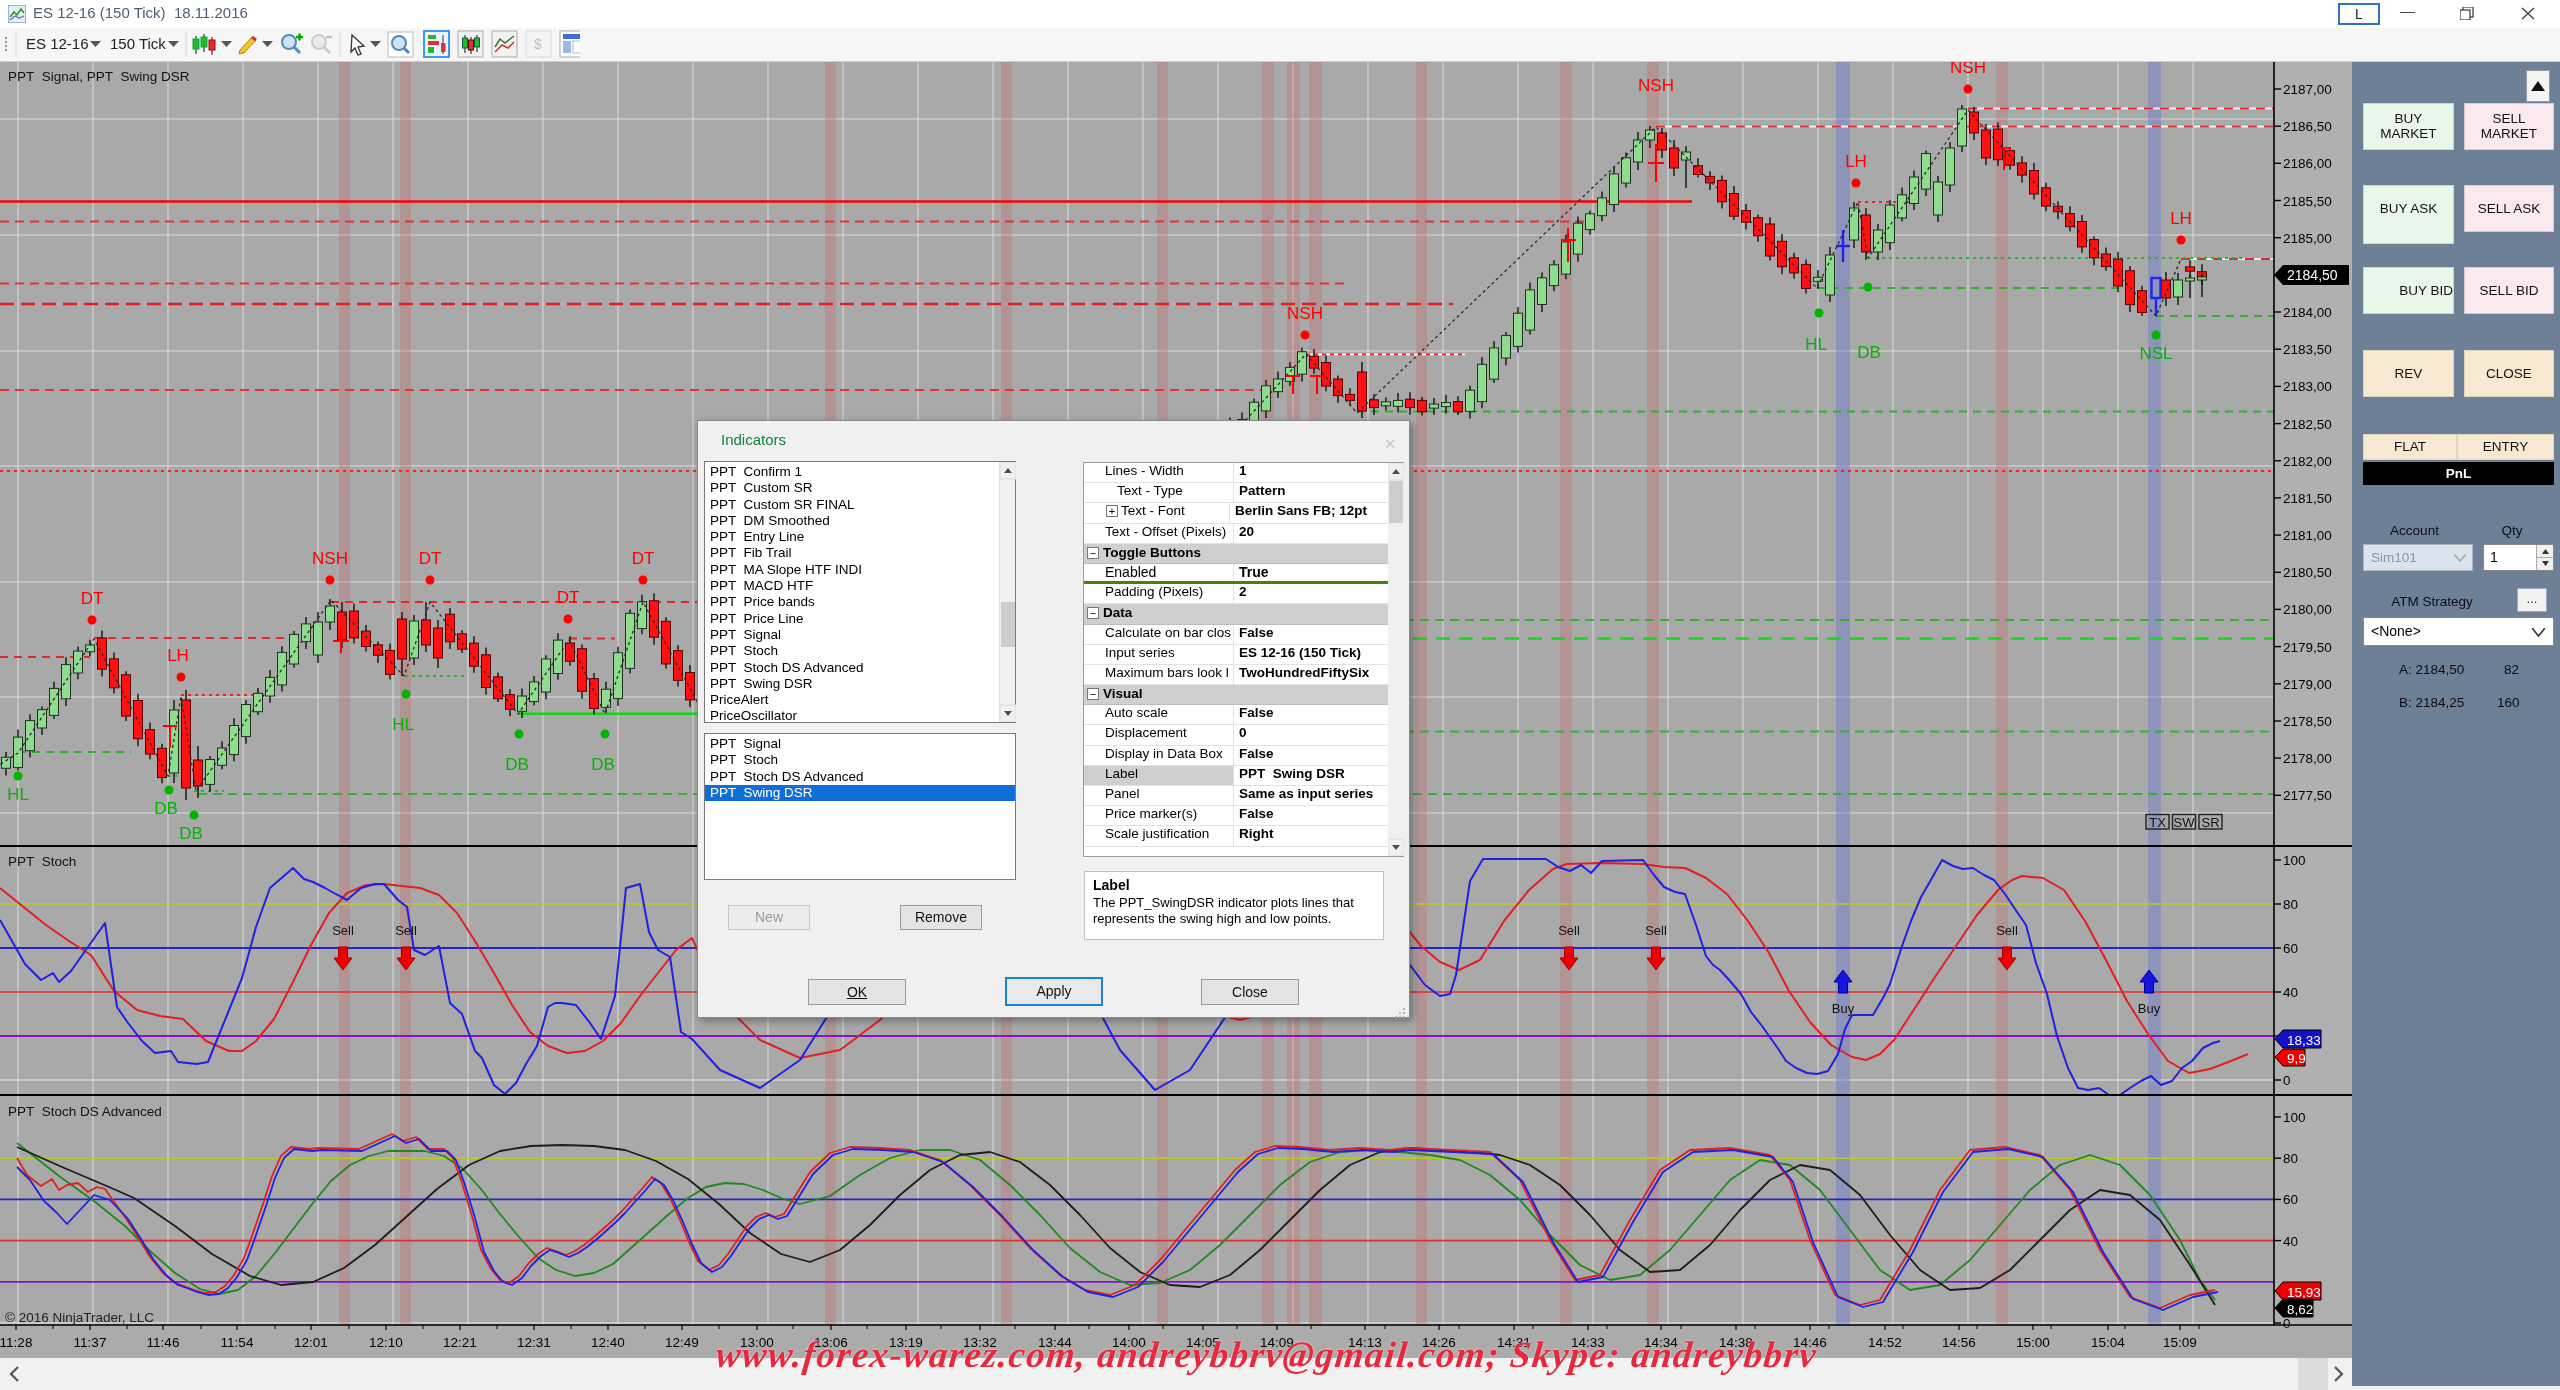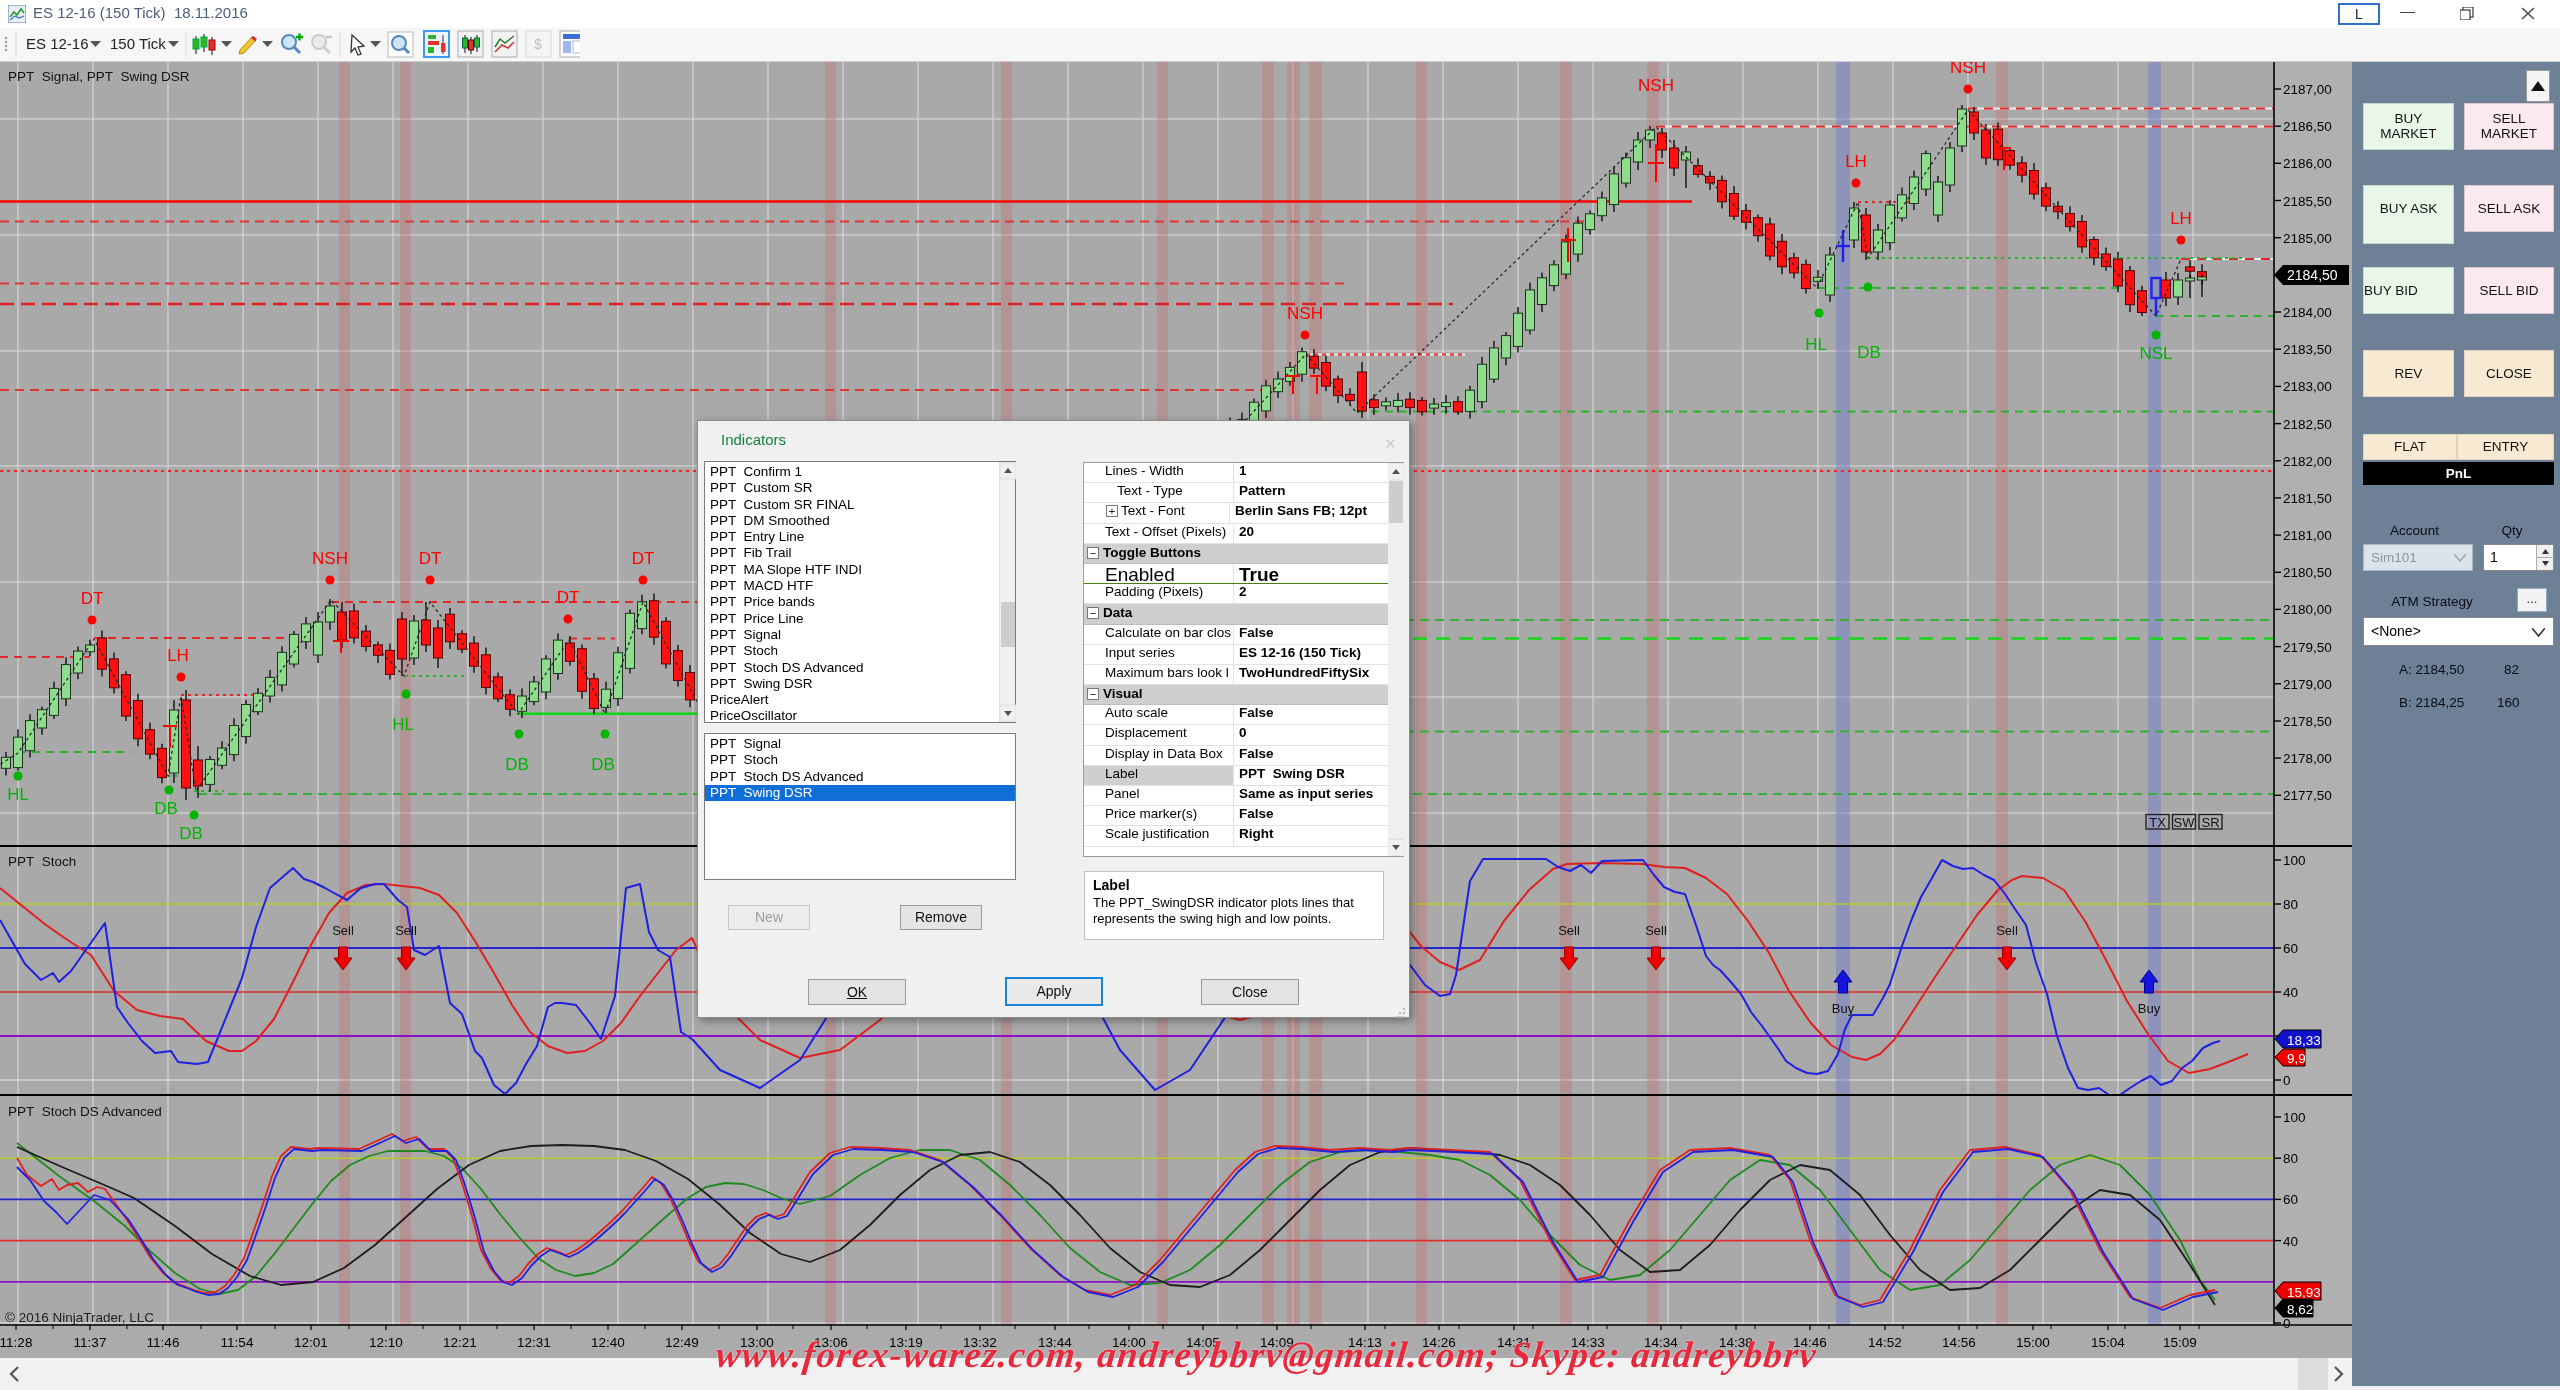--- a/index.html
+++ b/index.html
@@ -827,21 +827,21 @@
   </svg>
 
 <div class="abs" style="left:2352px;top:62px;width:208px;height:1324px;background:#6d8095;">
  <div class="abs" style="left:174px;top:8px;width:24px;height:32px;background:#f4f4f4;border:1px solid #999;text-align:center;"><svg width="14" height="10" style="margin-top:10px">
         <path d="M7 0 L14 10 L0 10 Z" fill="#111"></path>
       </svg></div>
  <div class="abs" style="left:11px;top:41px;width:91px;height:47px;background:#e9f7e9;border:1px solid #c6d9c6;color:#111;font-size:13.5px;text-align:center;padding-top:7px;">BUY<br>MARKET</div>
  <div class="abs" style="left:112px;top:41px;width:90px;height:47px;background:#fbe9f0;border:1px solid #dcc6cf;color:#111;font-size:13.5px;text-align:center;padding-top:7px;">SELL<br>MARKET</div>
  <div class="abs" style="left:11px;top:123px;width:91px;height:59px;background:#e9f7e9;border:1px solid #c6d9c6;color:#111;font-size:13.5px;text-align:center;line-height:45px;">BUY ASK</div>
  <div class="abs" style="left:112px;top:123px;width:90px;height:47px;background:#fbe9f0;border:1px solid #dcc6cf;color:#111;font-size:13.5px;text-align:center;line-height:45px;">SELL ASK</div>
- <div class="abs" style="left:11px;top:205px;width:91px;height:47px;background:#e9f7e9;border:1px solid #c6d9c6;color:#111;font-size:13.5px;text-align:left;line-height:45px;">BUY BID</div>
+ <div class="abs" style="left:11px;top:205px;width:91px;height:47px;background:#e9f7e9;border:1px solid #c6d9c6;color:#111;font-size:13.5px;text-align:right;line-height:45px;">BUY BID</div>
  <div class="abs" style="left:112px;top:205px;width:90px;height:47px;background:#fbe9f0;border:1px solid #dcc6cf;color:#111;font-size:13.5px;text-align:center;line-height:45px;">SELL BID</div>
  <div class="abs" style="left:11px;top:288px;width:91px;height:47px;background:#f8ead2;border:1px solid #dfd3bb;color:#111;font-size:13.5px;text-align:center;line-height:45px;">REV</div>
  <div class="abs" style="left:112px;top:288px;width:90px;height:47px;background:#f8ead2;border:1px solid #dfd3bb;color:#111;font-size:13.5px;text-align:center;line-height:45px;">CLOSE</div>
  <div class="abs" style="left:11px;top:372px;width:94px;height:26px;background:#f8ead2;border:1px solid #dfd3bb;color:#111;font-size:13.5px;text-align:center;line-height:24px;">FLAT</div>
  <div class="abs" style="left:105px;top:372px;width:97px;height:26px;background:#f8ead2;border:1px solid #dfd3bb;color:#111;font-size:13.5px;text-align:center;line-height:24px;">ENTRY</div>
  <div class="abs" style="left:11px;top:400px;width:191px;height:23px;background:#000;color:#fff;font-size:13.5px;font-weight:bold;text-align:center;line-height:23px;">PnL</div>
  <div class="abs" style="left:0;top:461px;width:125px;color:#0b0b14;font-size:13.5px;text-align:center;">Account</div>
  <div class="abs" style="left:130px;top:461px;width:60px;color:#0b0b14;font-size:13.5px;text-align:center;">Qty</div>
  <div class="abs" style="left:11px;top:482px;width:110px;height:27px;background:#dde3ea;border:1px solid #aab4c0;color:#8a94a0;font-size:13.5px;line-height:25px;padding-left:7px;">Sim101<svg class="abs" style="right:6px;top:9px" width="12" height="8">
         <path d="M0 0 l6 7 6-7" fill="none" stroke="#9aa" stroke-width="1.5"></path>
@@ -922,21 +922,21 @@
       </div>
       <div style="height:20.2px;border-bottom:1px solid #e2e2e2;font-size:13.5px;color:#000;display:flex;">
         <div style="width:146px;background:#fff;padding-left:22px;border-right:1px solid #e2e2e2;white-space:pre;overflow:hidden;"><span style="display:inline-block;width:12px;height:12px;border:1px solid #777;background:#fff;font-size:11px;line-height:10px;text-align:center;margin-right:3px;">+</span>Text - Font</div>
         <div style="flex:1;font-weight:bold;padding-left:5px;white-space:pre;overflow:hidden;">Berlin Sans FB; 12pt</div>
       </div>
       <div style="height:20.2px;border-bottom:1px solid #e2e2e2;font-size:13.5px;color:#000;display:flex;">
         <div style="width:150px;background:#fff;padding-left:21px;border-right:1px solid #e2e2e2;white-space:pre;overflow:hidden;">Text - Offset (Pixels)</div>
         <div style="flex:1;font-weight:bold;padding-left:5px;white-space:pre;overflow:hidden;">20</div>
       </div>
       <div style="height:20.2px;background:#cfcfcf;border-bottom:1px solid #bdbdbd;font-size:13.5px;font-weight:bold;color:#000;"><span style="display:inline-block;width:12px;height:12px;border:1px solid #777;background:#fff;font-weight:normal;font-size:11px;line-height:10px;text-align:center;margin:3px 4px 0 3px;">−</span>Toggle Buttons</div>
-      <div style="height:20.2px;border-bottom:1px solid #4d7c0f;font-size:19px;color:#000;display:flex;">
+      <div style="height:20.2px;border-bottom:3px solid #4d7c0f;font-size:14px;color:#000;display:flex;">
         <div style="width:150px;background:#fff;padding-left:21px;border-right:1px solid #e2e2e2;white-space:pre;overflow:hidden;">Enabled</div>
         <div style="flex:1;font-weight:bold;padding-left:5px;white-space:pre;overflow:hidden;">True</div>
       </div>
       <div style="height:20.2px;border-bottom:1px solid #e2e2e2;font-size:13.5px;color:#000;display:flex;">
         <div style="width:150px;background:#fff;padding-left:21px;border-right:1px solid #e2e2e2;white-space:pre;overflow:hidden;">Padding (Pixels)</div>
         <div style="flex:1;font-weight:bold;padding-left:5px;white-space:pre;overflow:hidden;">2</div>
       </div>
       <div style="height:20.2px;background:#cfcfcf;border-bottom:1px solid #bdbdbd;font-size:13.5px;font-weight:bold;color:#000;"><span style="display:inline-block;width:12px;height:12px;border:1px solid #777;background:#fff;font-weight:normal;font-size:11px;line-height:10px;text-align:center;margin:3px 4px 0 3px;">−</span>Data</div>
       <div style="height:20.2px;border-bottom:1px solid #e2e2e2;font-size:13.5px;color:#000;display:flex;">
         <div style="width:150px;background:#fff;padding-left:21px;border-right:1px solid #e2e2e2;white-space:pre;overflow:hidden;">Calculate on bar clos</div>

